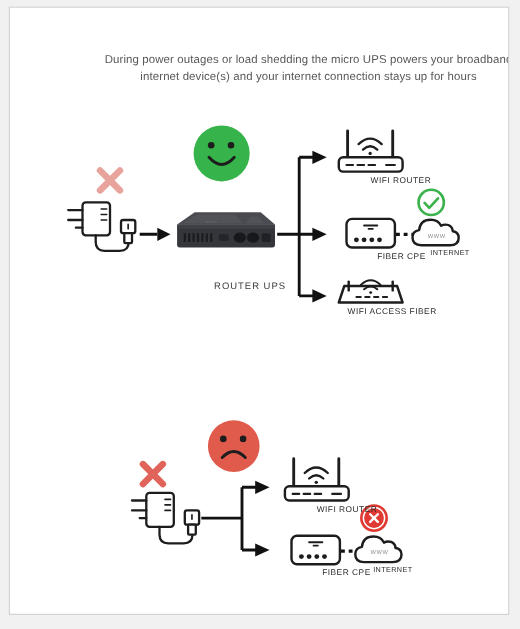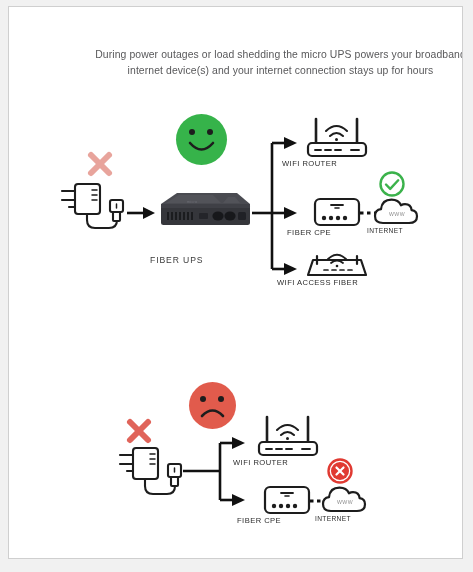--- a/index.html
+++ b/index.html
@@ -27,21 +27,21 @@
     margin-left:44px;
   }
   #caption-top{top:40px;}
   #caption-bottom{top:321px;}
 
   .stage{position:absolute;left:0;top:0;width:455px;height:553px;}
   svg.layer{position:absolute;left:0;top:0;width:455px;height:553px;overflow:visible;}
 
   .dev-label{
     position:absolute;
-    text-align:left;
+    text-align:right;
     color:#2b2b2b;
     font-size:7.6px;
     letter-spacing:.45px;
     white-space:nowrap;
   }
   .dev-label.big{font-size:8.6px;letter-spacing:.9px;color:#3a3a3a;}
   .dev-label.sm{font-size:6.6px;letter-spacing:.35px;}
 
   .face{
     position:absolute;border-radius:50%;
@@ -270,21 +270,21 @@
     </div>
 
     <div class="dev-label" style="left:273px;top:152px;width:110px;">WIFI ROUTER</div>
 
     <div class="dev-label" style="left:278px;top:221px;width:100px;">FIBER CPE</div>
 
     <div class="dev-label sm" style="left:358px;top:220px;width:60px;">INTERNET</div>
 
     <div class="dev-label" style="left:268px;top:271px;width:120px;">WIFI ACCESS FIBER</div>
 
-    <div class="dev-label big" style="left:141px;top:248px;width:110px;">FIBER UPS</div>
+    <div class="dev-label big" style="left:141px;top:248px;width:110px;">ROUTER UPS</div>
 
     <div class="dev-label" style="left:224px;top:451px;width:110px;">WIFI ROUTER</div>
 
     <div class="dev-label" style="left:228px;top:509px;width:100px;">FIBER CPE</div>
 
     <div class="dev-label sm" style="left:306px;top:508px;width:60px;">INTERNET</div>
 
   </div>
 </div>
 

